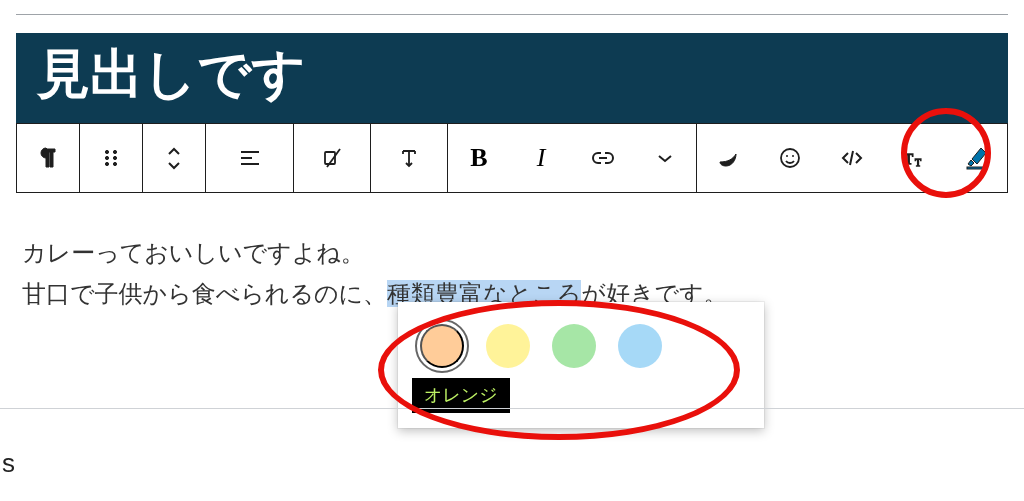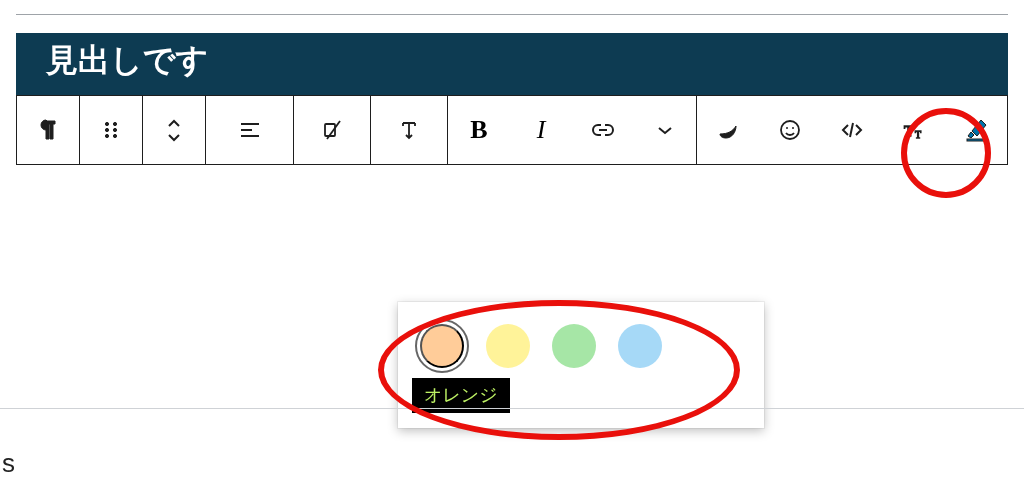--- a/index.html
+++ b/index.html
@@ -1,19 +1,19 @@
 <!DOCTYPE html>
 <html><head>
 <meta charset="utf-8">
 <style>
   html,body{margin:0;padding:0;font-family:"Hiragino Kaku Gothic ProN","Yu Gothic",Meiryo,sans-serif;background:#fff;color:#1e1e1e}
   .page{width:1024px;height:501px;overflow:hidden;position:relative}
   .rule-top{height:1px;background:#9ea3a8;margin:14px 16px 0}
   .edit-area{position:relative;margin:0 16px}
-  .heading{background:#0d3b52;color:#fff;padding:6px 30px 12px;font-size:32px;font-weight:700;margin-top:18px}
+  .heading{background:#0d3b52;color:#fff;padding:6px 21px 12px;font-size:53px;font-weight:700;margin-top:18px}
   .toolbar{display:flex;border:1px solid #1e1e1e;height:68px}
   .slot{display:flex;align-items:center;justify-content:center;border-right:1px solid #1e1e1e;position:relative}
   .slot:last-child{border-right:none}
   .slot button{width:62px;height:100%;display:flex;align-items:center;justify-content:center;background:transparent;border:none;cursor:pointer;padding:0}
   .slot .ico{width:24px;height:24px;display:flex;align-items:center;justify-content:center}
   .slot .glyph{font-size:26px;font-weight:700;font-family:Georgia,serif;line-height:1}
   .slot .glyphI{font-family:Georgia,serif;font-style:italic;font-size:26px;font-weight:500}
   .stack{display:flex;flex-direction:column;align-items:center;gap:4px}
   .stack svg{width:14px;height:10px}
   .content{margin:40px 6px 0;font-size:24px;line-height:1.7;color:#333}
@@ -176,20 +176,24 @@
           <span class="ico">
             <svg viewBox="0 0 24 24" fill="#0073aa" stroke="none">
                 <path d="M4 18l3 2 3-3L7 14zM8 13l5 5L22 7l-5-5z"></path>
                 <rect x="3" y="21" width="18" height="2"></rect>
               </svg>
           </span>
         </button>
       </div>
     </div>
 
+    <div class="content">
+      <span>カレーっておいしいですよね。</span><br>
+      <span>甘口で子供から食べられるのに、</span><mark class="sel">種類豊富なところ</mark><span>が好きです。</span>
+    </div>
   </div>
 
   <div class="popover">
     <div class="swatches">
       <span class="selwrap">
         <span class="ring"></span>
         <button class="core"></button>
       </span>
       <button class="swatch sw-yellow"></button>
       <button class="swatch sw-green"></button>

